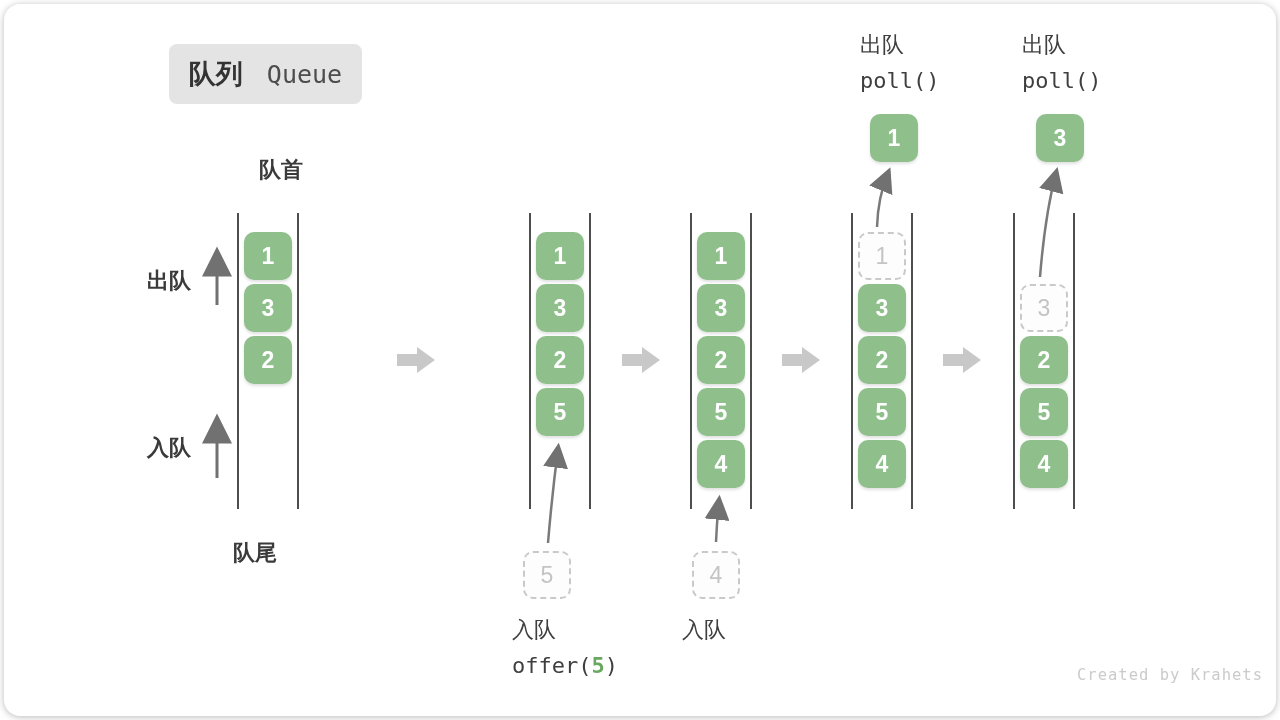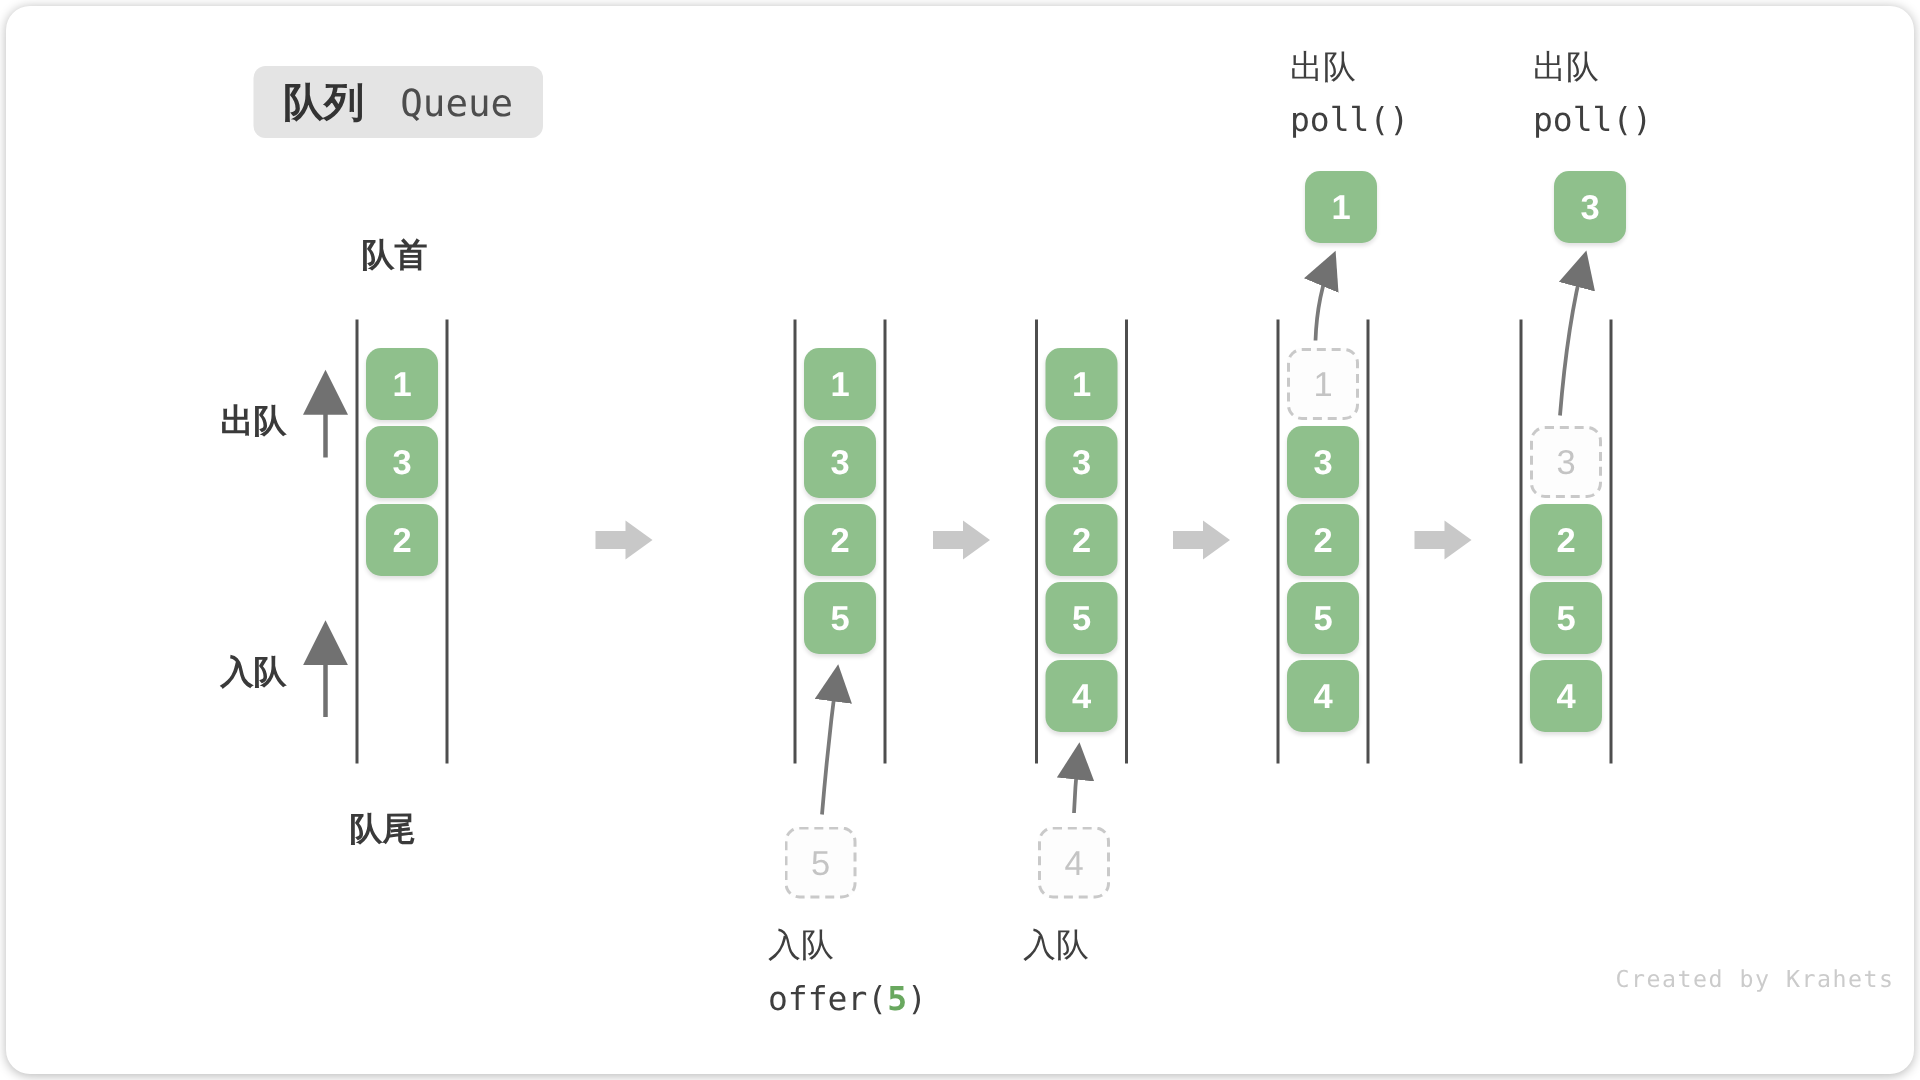--- a/index.html
+++ b/index.html
@@ -4,21 +4,21 @@
 <style>
   html,body{margin:0;padding:0;background:#fff;width:1280px;height:720px;overflow:hidden;
     font-family:"Liberation Sans","DejaVu Sans",sans-serif;}
   .card{position:absolute;left:4px;top:4px;right:4px;bottom:4px;background:#fff;
     border-radius:16px;box-shadow:0 1px 7px rgba(0,0,0,.28);overflow:hidden;}
   .stage{position:absolute;left:-4px;top:-4px;width:1280px;height:720px;}
   .abs{position:absolute;}
   .mono{font-family:"DejaVu Sans Mono","Liberation Mono",monospace;}
 
   
-  .badge{left:169px;top:44px;width:193px;height:48px;background:#E4E4E4;border-radius:8px;
+  .badge{left:169px;top:44px;width:193px;height:60px;background:#E4E4E4;border-radius:8px;
     display:flex;align-items:center;justify-content:center;gap:12px;}
   .badge-zh{font-size:27px;font-weight:700;color:#333;}
   .badge-en{font-size:25px;color:#4D4D4D;margin-left:12px;}
 
   
   .zhb{font-size:22px;font-weight:700;color:#3A3A3A;}
   .qlabel{width:62px;text-align:center;}
   .opblock{font-size:22px;color:#3F3F3F;line-height:36px;white-space:nowrap;}
   .argb{font-weight:700;color:#69A85F;}
 
@@ -65,21 +65,21 @@
     <polygon points="622,354 642,354 642,347 660,360 642,373 642,366 622,366" fill="#C8C8C8"></polygon>
     <polygon points="782,354 802,354 802,347 820,360 802,373 802,366 782,366" fill="#C8C8C8"></polygon>
     <polygon points="943,354 963,354 963,347 981,360 963,373 963,366 943,366" fill="#C8C8C8"></polygon>
   </svg>
 
   <div class="abs badge">
     <span class="badge-zh">队列</span>
     <span class="badge-en mono">Queue</span>
   </div>
 
-  <div class="abs zhb qlabel" style="left:232px;top:155px">队首</div>
+  <div class="abs zhb qlabel" style="left:250px;top:155px">队首</div>
   <div class="abs zhb qlabel" style="left:224px;top:538px">队尾</div>
   <div class="abs zhb" style="left:147px;top:266px">出队</div>
   <div class="abs zhb" style="left:147px;top:433px">入队</div>
 
   <div class="channel" style="left:237px">
     <div class="ln l"></div>
     <div class="ln r"></div>
     <div class="cell green incell s1">1</div>
     <div class="cell green incell s2">3</div>
     <div class="cell green incell s3">2</div>
@@ -135,16 +135,16 @@
     <div class="cell green incell s3">2</div>
     <div class="cell green incell s4">5</div>
     <div class="cell green incell s5">4</div>
   </div>
   <div class="abs cell green" style="left:1036px;top:114px">3</div>
   <div class="abs opblock" style="left:1022px;top:27px">
     <div>出队</div>
     <div class="mono">poll()</div>
   </div>
 
-  <div class="abs watermark mono" style="left:1077px;top:644px">Created by Krahets</div>
+  <div class="abs watermark mono" style="left:1077px;top:666px">Created by Krahets</div>
 
 </div>
 </div>
 
 </body></html>

